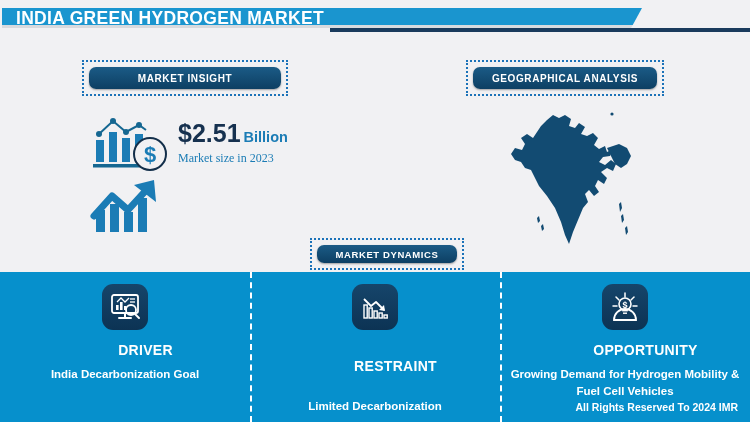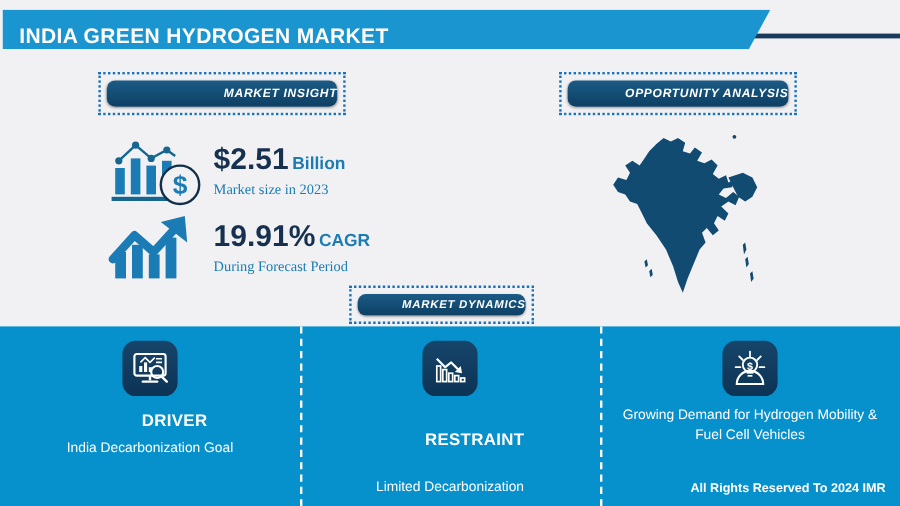--- a/index.html
+++ b/index.html
@@ -13,24 +13,24 @@
 
   
   .header-wrap{
     position:absolute; left:0; top:8px; width:750px; height:34px;
   }
   .header-rule{
     position:absolute; left:330px; top:20px; width:420px; height:4px;
     background:#1a3a5c;
   }
   .header-banner{
-    position:absolute; left:2px; top:0; width:640px; height:33px;
+    position:absolute; left:2px; top:0; width:640px; height:17px;
     background:#1a95cf;
     clip-path:polygon(0 0, 640px 0, 622px 33px, 0 33px);
-    display:flex; align-items:flex-end;
+    display:flex; align-items:flex-start;
   }
   .header-banner .shadow-strip{
     position:absolute; left:0; bottom:-3px; width:632px; height:3px;
     background:#d8dade;
   }
   .header-title{
     color:#ffffff; font-size:17.5px; font-weight:bold;
     letter-spacing:.3px; padding-left:14px; white-space:nowrap;
   }
 
@@ -38,32 +38,31 @@
   .pill-box{
     position:absolute;
     border:2px dotted #1b72b8;
     padding:5px;
     background:transparent;
   }
   .pill{
     width:100%; height:100%;
     background:linear-gradient(180deg,#1b5b86 0%, #0d3f63 100%);
     border-radius:7px;
-    display:flex; align-items:center; justify-content:flex-end;
+    display:flex; align-items:center; justify-content:center;
     box-shadow:0 1px 2px rgba(0,0,0,.35);
-    font-style:italic;
   }
   .pill span{
     color:#ffffff; font-size:10px; font-weight:bold; letter-spacing:.6px;
     white-space:nowrap;
   }
 
   #box-market-insight{ left:82px; top:60px; width:206px; height:36px; }
   #box-geo{ left:466px; top:60px; width:198px; height:36px; }
-  #box-dynamics{ left:291px; top:238px; width:154px; height:32px; z-index:6; }
+  #box-dynamics{ left:310px; top:238px; width:154px; height:32px; z-index:6; }
   #box-dynamics .pill span{ font-size:9.5px; }
 
   
   .stat-row{ position:absolute; display:flex; align-items:center; }
   #stat-value { left:88px; top:112px; }
   #stat-cagr  { left:88px; top:176px; }
 
   .stat-icon{ width:84px; height:62px; flex:0 0 84px; }
   .stat-text{ margin-left:6px; }
   .stat-big{
@@ -107,21 +106,21 @@
     width:46px; height:46px; border-radius:11px;
     background:linear-gradient(180deg,#16456b 0%,#0c3354 100%);
     display:flex; align-items:center; justify-content:center;
   }
   .dyn-title{
     color:#ffffff; font-size:14px; font-weight:600; margin-top:12px;
     letter-spacing:.3px;
     margin-left:41px;
   }
   .dyn-desc{
-    color:#ffffff; font-size:11.5px; font-weight:normal; margin-top:8px;
+    color:#ffffff; font-size:11.5px; font-weight:bold; margin-top:8px;
     text-align:center; line-height:1.45; max-width:230px;
   }
 
   .footer-credit{
     position:absolute; right:12px; bottom:9px;
     color:#ffffff; font-size:10.5px; font-weight:bold;
     white-space:nowrap;
     margin-top:37px;
   }
 </style>
@@ -137,21 +136,21 @@
 </div>
 
 <div class="pill-box" id="box-market-insight">
   <div class="pill">
     <span>MARKET INSIGHT</span>
   </div>
 </div>
 
 <div class="pill-box" id="box-geo">
   <div class="pill">
-    <span>OPPORTUNITY ANALYSIS</span>
+    <span>GEOGRAPHICAL ANALYSIS</span>
   </div>
 </div>
 
 <div class="stat-row" id="stat-value">
   <div class="stat-icon">
     <svg viewBox="0 0 84 62" width="84" height="62">
 
       <rect x="8" y="28" width="8" height="22" fill="#1b7cb5"></rect>
       <rect x="21" y="20" width="8" height="30" fill="#1b7cb5"></rect>
       <rect x="34" y="26" width="8" height="24" fill="#1b7cb5"></rect>
@@ -180,26 +179,20 @@
   <div class="stat-icon">
     <svg viewBox="0 0 84 62" width="84" height="62">
       <rect x="8" y="34" width="9" height="22" fill="#1b7cb5"></rect>
       <rect x="22" y="28" width="9" height="28" fill="#1b7cb5"></rect>
       <rect x="36" y="36" width="9" height="20" fill="#1b7cb5"></rect>
       <rect x="50" y="22" width="9" height="34" fill="#1b7cb5"></rect>
 
       <polyline points="6,40 24,20 40,34 62,10" fill="none" stroke="#1b7cb5" stroke-width="7" stroke-linejoin="round" stroke-linecap="round"></polyline>
       <polygon points="66,4 68,26 46,9" fill="#1b7cb5"></polygon>
     </svg>
-  </div>
-  <div class="stat-text">
-    <div class="stat-big">
-      <span>19.91%</span><span class="unit">CAGR</span>
-    </div>
-    <div class="stat-sub">During Forecast Period</div>
   </div>
 </div>
 
 <div id="map-india">
   <svg viewBox="0 0 170 150" width="170" height="150">
     <path fill="#124b72" d="
       M52,12 L58,7 L64,10 L70,7 L76,11 L74,18 L80,20 L84,15 L90,19 L86,26
       L92,28 L98,25 L103,30 L99,37 L104,41 L110,38 L112,44 L118,41 L115,48
       L108,49 L104,54 L110,57 L116,52 L121,56 L118,63 L112,60 L106,64 L112,70
       L109,76 L103,72 L100,78 L104,84 L99,88 L94,82 L90,86 L93,94 L88,100
@@ -272,16 +265,17 @@
       <line x1="26" y1="7" x2="23" y2="10" stroke="#ffffff" stroke-width="1.5" stroke-linecap="round"></line>
       <line x1="5" y1="16" x2="9" y2="16" stroke="#ffffff" stroke-width="1.5" stroke-linecap="round"></line>
       <line x1="29" y1="16" x2="25" y2="16" stroke="#ffffff" stroke-width="1.5" stroke-linecap="round"></line>
       <circle cx="17" cy="14" r="6" fill="none" stroke="#ffffff" stroke-width="1.6"></circle>
       <text x="17" y="18" font-family="Liberation Sans, sans-serif" font-size="9" font-weight="bold" fill="#ffffff" text-anchor="middle">$</text>
       <rect x="14.2" y="20" width="5.6" height="1.4" fill="#ffffff"></rect>
       <rect x="15" y="22.5" width="4" height="1.4" fill="#ffffff"></rect>
       <path d="M6,30 A11,11 0 0 1 28,30 Z" fill="none" stroke="#ffffff" stroke-width="1.8"></path>
     </svg>
   </div>
+  <div class="dyn-title">OPPORTUNITY</div>
   <div class="dyn-desc">Growing Demand for Hydrogen Mobility &amp; Fuel Cell Vehicles</div>
 </div>
 
 <div class="footer-credit">All Rights Reserved To 2024 IMR</div>
 
 </body></html>

